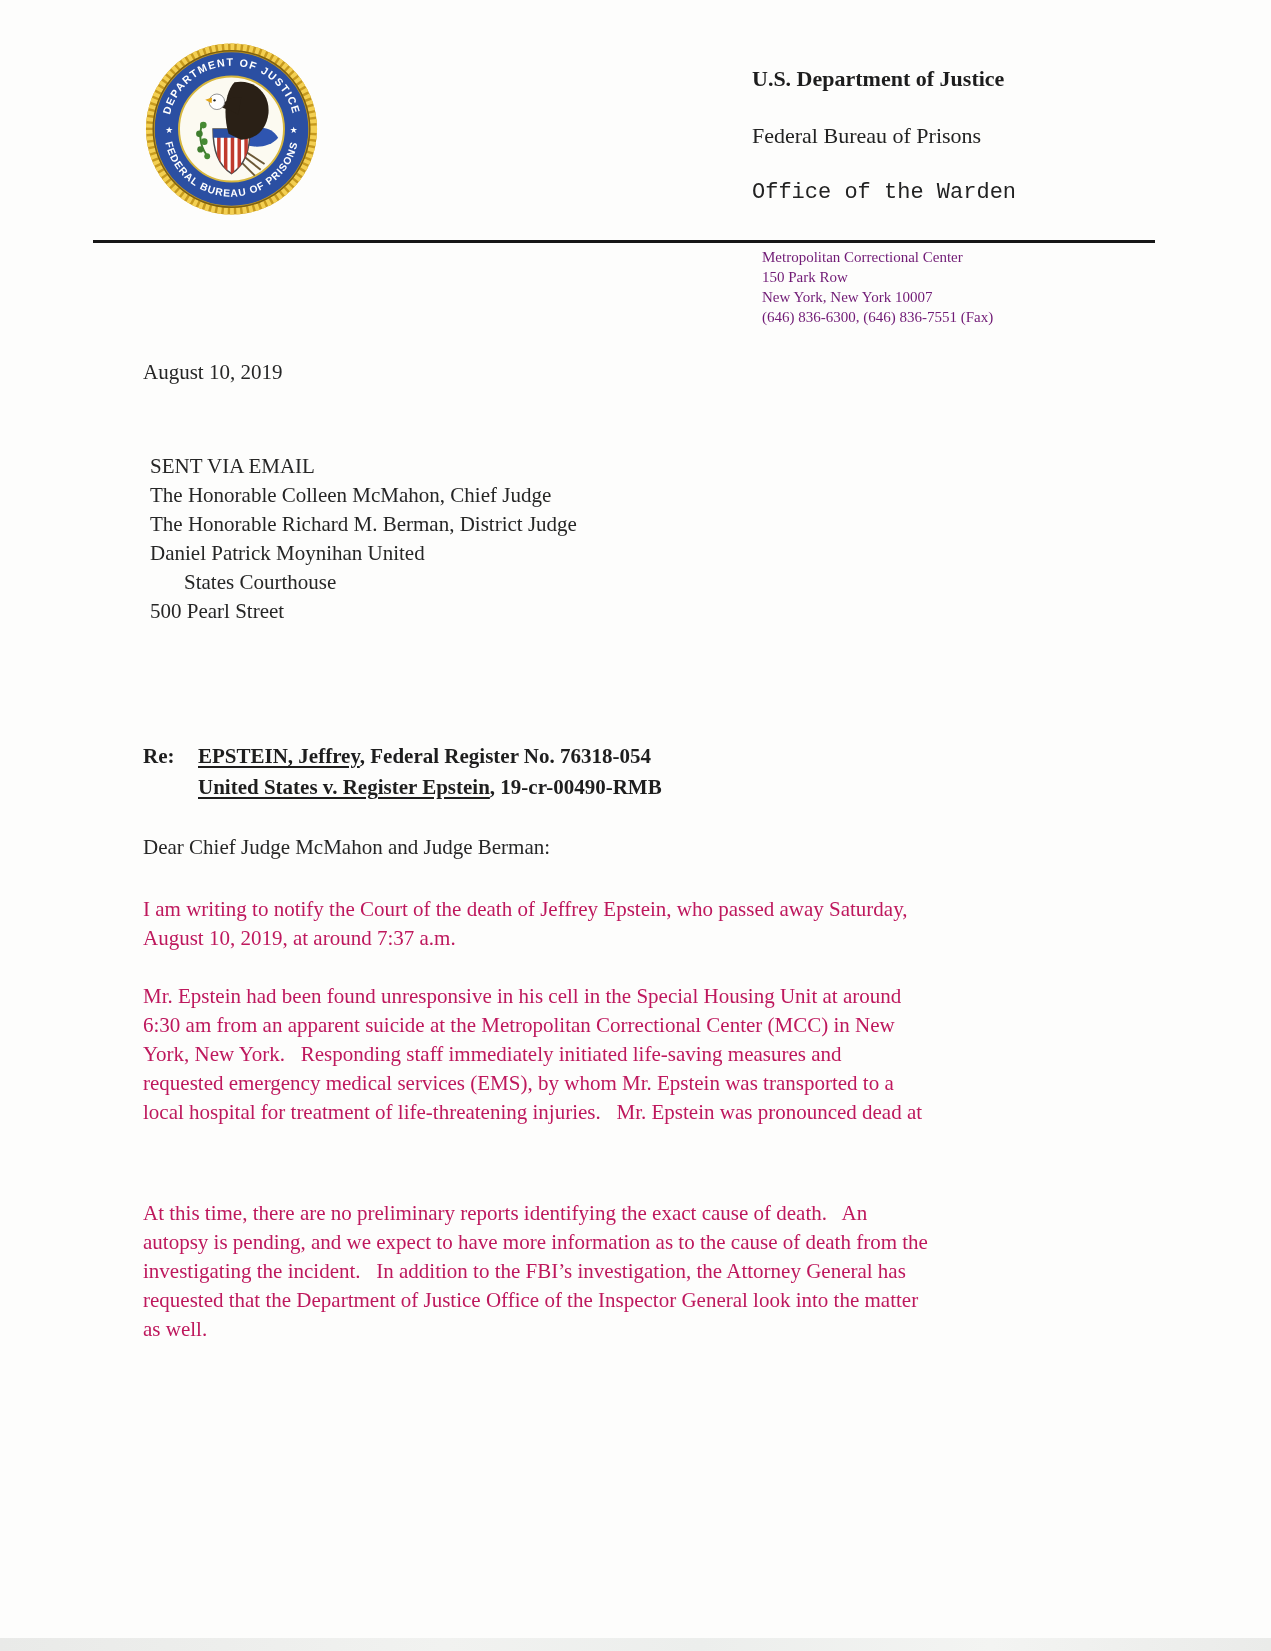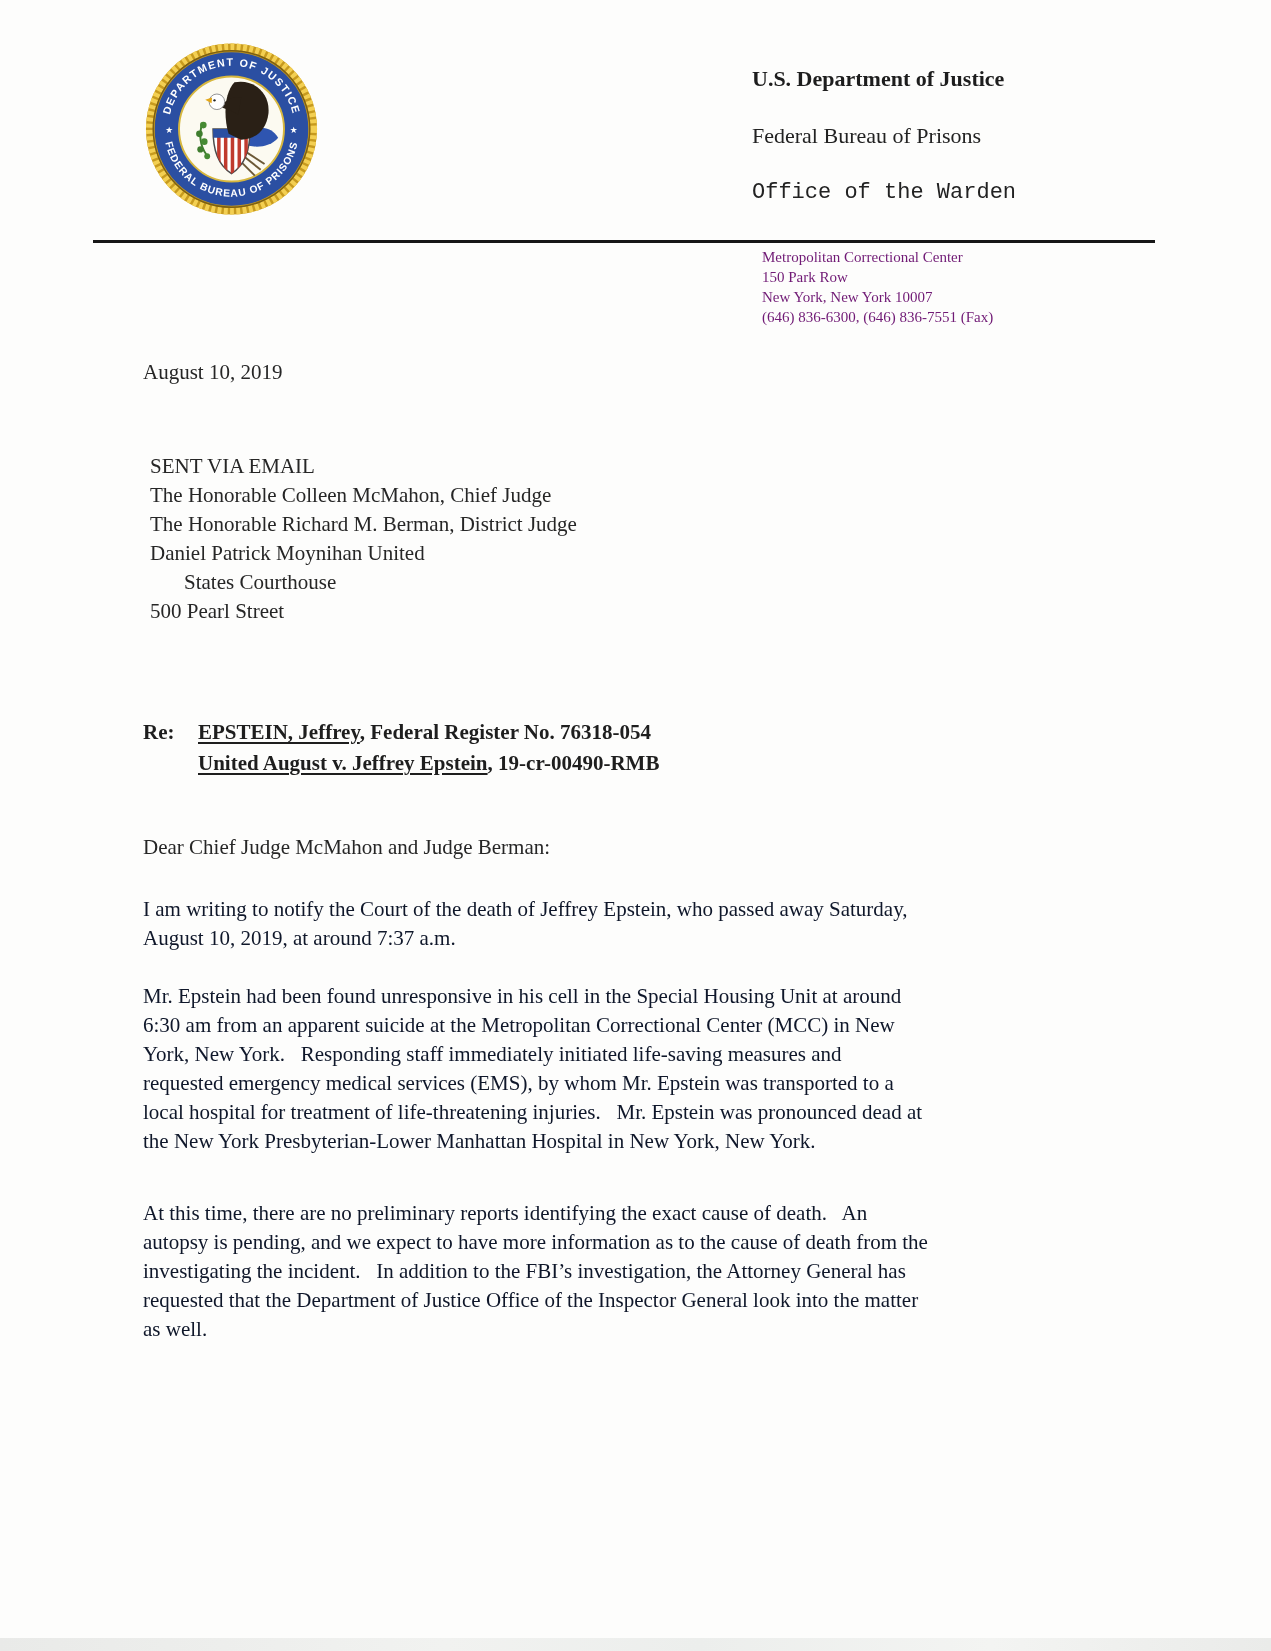--- a/index.html
+++ b/index.html
@@ -20,25 +20,25 @@
   .lh-bureau { left: 752px; top: 123px; font-size: 22px; color: #222; }
   .lh-office { left: 752px; top: 180px; font-size: 22px; color: #222; font-family: Liberation Mono, monospace; }
   .rule { left: 93px; top: 240px; width: 1062px; height: 3px; background: #171717; }
   .station { left: 762px; top: 247px; font-size: 15px; line-height: 20px; color: #701a75; }
 
   
   .date { left: 143px; top: 360px; font-size: 21px; }
   .recipient { left: 150px; top: 452px; font-size: 21px; line-height: 29px; }
   .recipient .indent { padding-left: 34px; }
   .subject { left: 143px; top: 717px; font-size: 21px; font-weight: 700; line-height: 31px; color: #1e1e1e; }
-  .subject-row { display: flex; }
+  .subject-row { display: flex; margin-top: 24px; }
   .subject-label { width: 55px; flex: 0 0 55px; }
   .u { text-decoration: underline; text-decoration-thickness: 2px; text-underline-offset: 3px; }
   .salutation { left: 143px; top: 835px; font-size: 21px; }
-  .para { left: 143px; font-size: 21px; line-height: 29px; color: #0f172a; }
+  .para { left: 143px; font-size: 21px; line-height: 29px; color: #be185d; }
   .para1 { top: 895px; }
   .para2 { top: 982px; }
   .para3 { top: 1187px; margin-top: 12px; }
 
   
   .scan-strip {
     left: 0; bottom: 0; width: 100%; height: 13px;
     background: linear-gradient(to right, #e9eae8 0%, #f1f2f0 35%, #eceeec 55%, #f3f4f2 78%, #eaebe9 100%);
   }
   .seal-ring-text { font-family: "Liberation Sans", "DejaVu Sans", sans-serif; font-weight: 700; fill: #ffffff; }
@@ -133,39 +133,38 @@
     <div class="line">Daniel Patrick Moynihan United</div>
     <div class="line indent">States Courthouse</div>
     <div class="line">500 Pearl Street</div>
   </div>
 
   <div class="abs subject">
     <div class="subject-row">
       <div class="subject-label">Re:</div>
       <div>
         <div class="line"><span class="u">EPSTEIN, Jeffrey</span><span>, Federal Register No. 76318-054</span></div>
-        <div class="line"><span class="u">United August v. Jeffrey Epstein</span><span>, 19-cr-00490-RMB</span></div>
+        <div class="line"><span class="u">United States v. Register Epstein</span><span>, 19-cr-00490-RMB</span></div>
       </div>
     </div>
   </div>
 
   <div class="abs salutation line">Dear Chief Judge McMahon and Judge Berman:</div>
 
   <div class="abs para para1">
     <div class="line">I am writing to notify the Court of the death of Jeffrey Epstein, who passed away Saturday,</div>
     <div class="line">August 10, 2019, at around 7:37 a.m.</div>
   </div>
 
   <div class="abs para para2">
     <div class="line">Mr. Epstein had been found unresponsive in his cell in the Special Housing Unit at around</div>
     <div class="line">6:30 am from an apparent suicide at the Metropolitan Correctional Center (MCC) in New</div>
     <div class="line">York, New York.   Responding staff immediately initiated life-saving measures and</div>
     <div class="line">requested emergency medical services (EMS), by whom Mr. Epstein was transported to a</div>
     <div class="line">local hospital for treatment of life-threatening injuries.   Mr. Epstein was pronounced dead at</div>
-    <div class="line">the New York Presbyterian-Lower Manhattan Hospital in New York, New York.</div>
   </div>
 
   <div class="abs para para3">
     <div class="line">At this time, there are no preliminary reports identifying the exact cause of death.   An</div>
     <div class="line">autopsy is pending, and we expect to have more information as to the cause of death from the</div>
     <div class="line">investigating the incident.   In addition to the FBI’s investigation, the Attorney General has</div>
     <div class="line">requested that the Department of Justice Office of the Inspector General look into the matter</div>
     <div class="line">as well.</div>
   </div>
 

